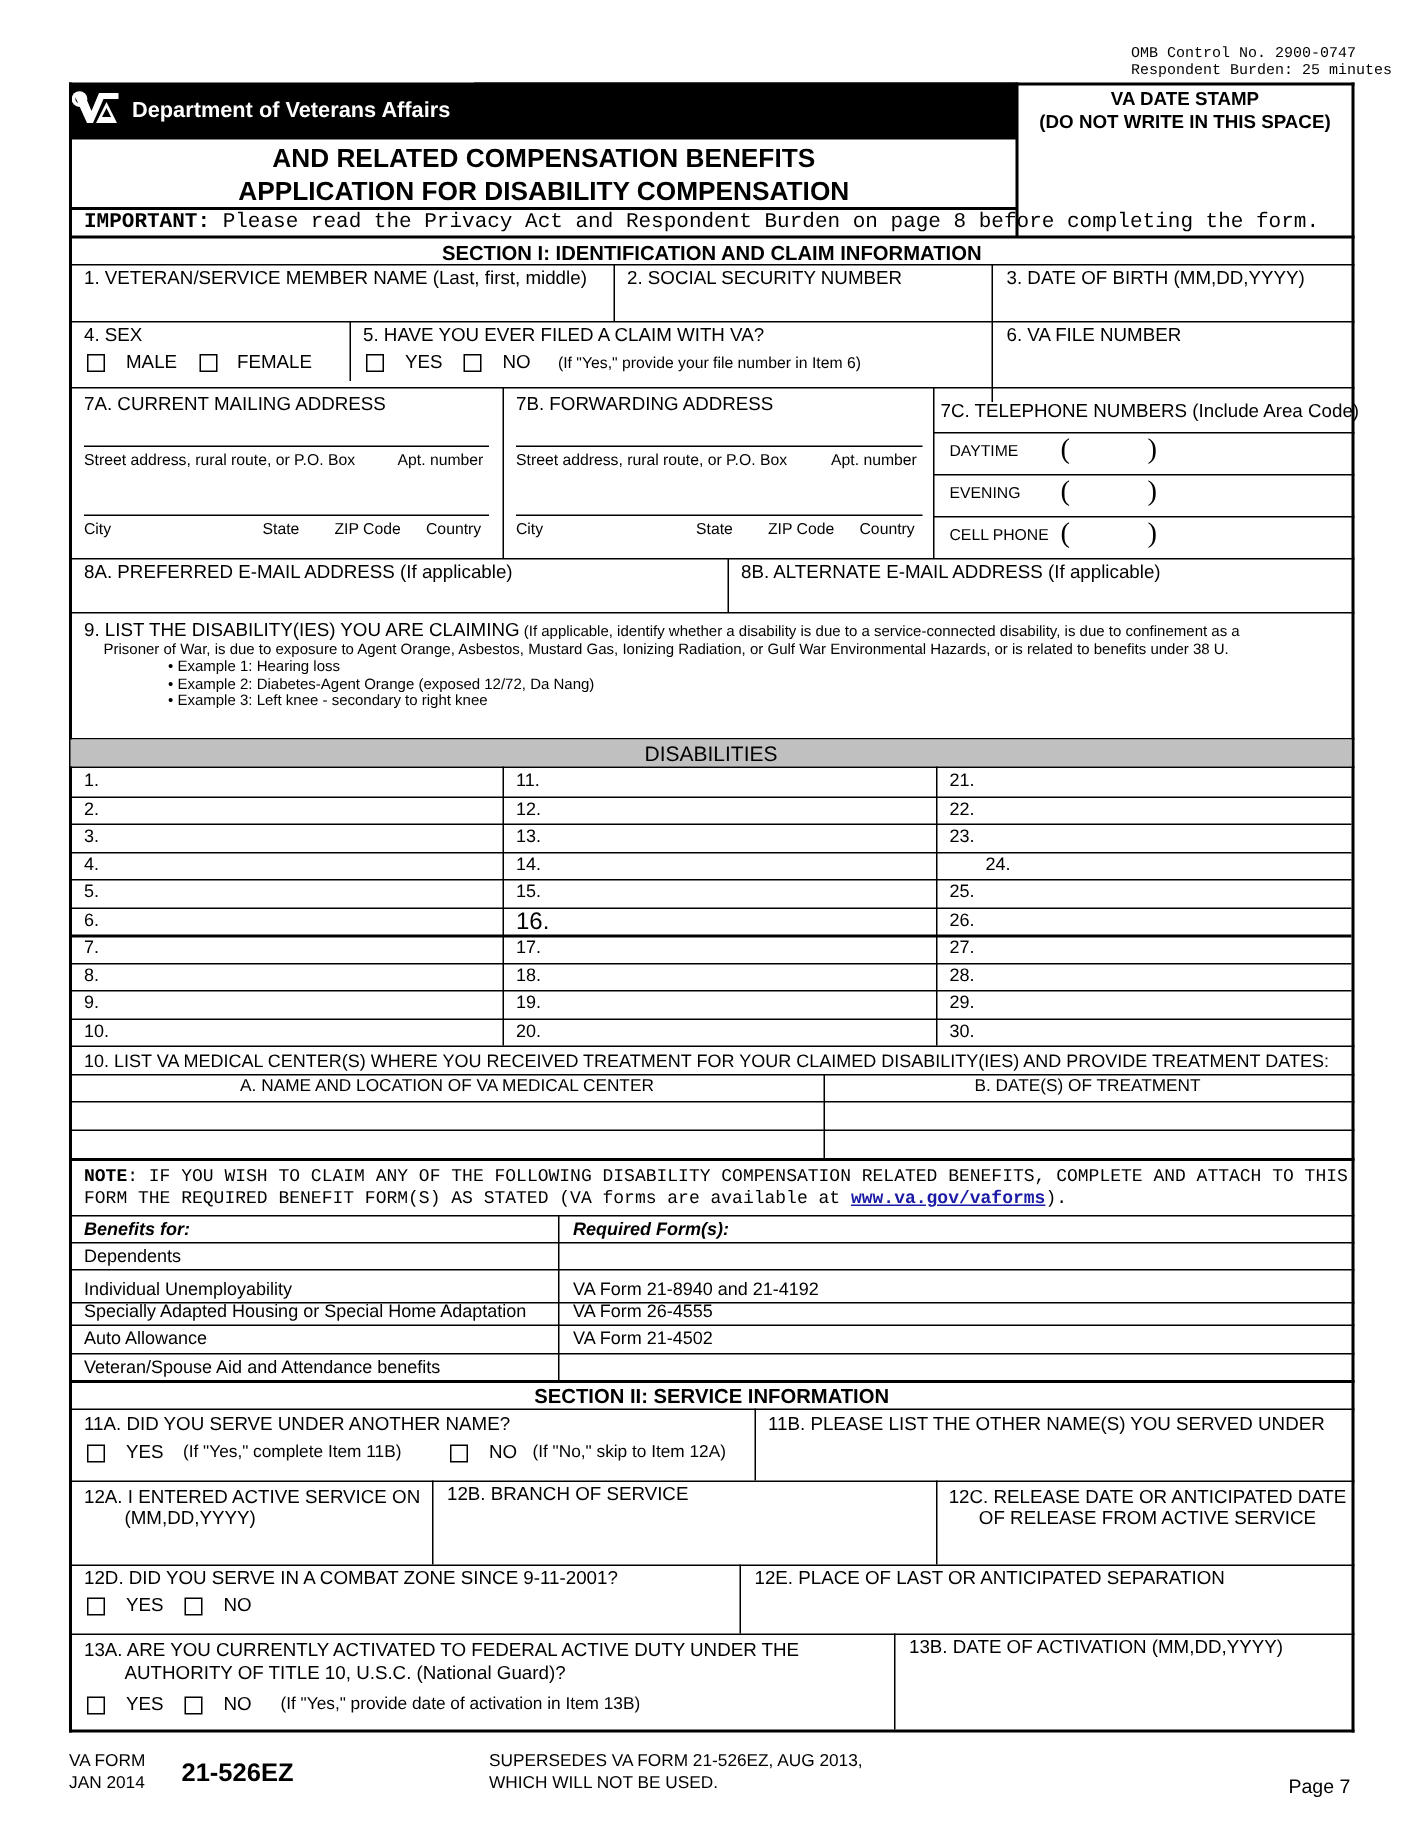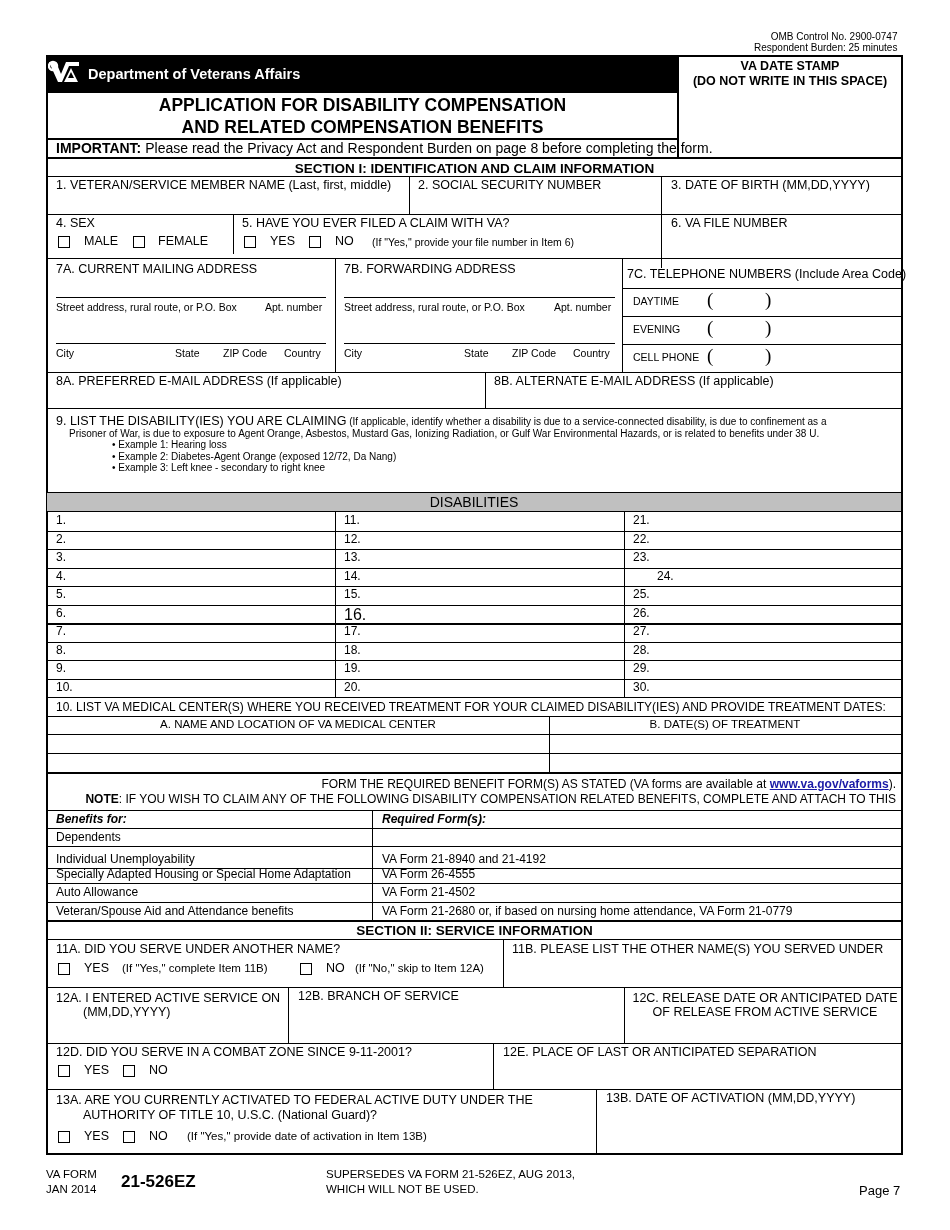--- a/index.html
+++ b/index.html
@@ -1,18 +1,18 @@
 <!DOCTYPE html>
 <html><head>
 <meta charset="utf-8">
 <style>
   * { box-sizing: border-box; margin: 0; padding: 0; }
   body { width: 950px; height: 1230px; background: #fff; position: relative; font-family: "Liberation Sans", sans-serif; color: #000; overflow: hidden; }
   .abs { position: absolute; }
-  .serif { font-family: Liberation Sans, sans-serif; text-align: right; }
+  .serif { font-family: Liberation Mono, monospace; }
   .lbl { font-size: 12.5px; position: absolute; white-space: nowrap; }
   .sm { font-size: 10.5px; position: absolute; white-space: nowrap; }
   .hl { position: absolute; height: 1px; background: #000; }
   .vl { position: absolute; width: 1px; background: #000; }
   .hl2 { position: absolute; height: 2px; background: #000; }
   .vl2 { position: absolute; width: 2px; background: #000; }
   .cb { position: absolute; width: 12px; height: 12px; border: 1px solid #000; background: #fff; }
   .paren { font-family: "Liberation Serif", serif; font-size: 19px; position: absolute; }
   .bold { font-weight: bold; }
   .center { text-align: center; }
@@ -39,22 +39,22 @@
 <div class="hl2" style="left:678px;top:55px;width:225px;"></div>
 <div class="vl2" style="left:677px;top:55px;height:103px;"></div>
 <div class="hl2" style="left:46px;top:1153px;width:857px;"></div>
 
 <div class="abs bold center" style="left:679px;top:59px;width:222px;font-size:12.5px;line-height:15px;">
   <div>VA DATE STAMP</div>
   <div>(DO NOT WRITE IN THIS SPACE)</div>
 </div>
 
 <div class="abs bold center" style="left:48px;top:94px;width:629px;font-size:17.5px;line-height:22px;">
+  <div>AND RELATED COMPENSATION BENEFITS</div>
   <div>APPLICATION FOR DISABILITY COMPENSATION</div>
-  <div>AND RELATED COMPENSATION BENEFITS</div>
 </div>
 <div class="hl2" style="left:46px;top:138px;width:632px;"></div>
 <div class="abs serif" style="left:56px;top:140px;font-size:14px;"><b>IMPORTANT:</b><span> Please read the Privacy Act and Respondent Burden on page 8 before completing the form.</span></div>
 <div class="hl2" style="left:46px;top:157px;width:857px;"></div>
 
 <div class="abs bold center" style="left:48px;top:161px;width:853px;font-size:13.5px;">SECTION I: IDENTIFICATION AND CLAIM INFORMATION</div>
 <div class="hl" style="left:46px;top:176px;width:857px;"></div>
 
 <div class="lbl" style="left:56px;top:178px;">1. VETERAN/SERVICE MEMBER NAME (Last, first, middle)</div>
 <div class="vl" style="left:409px;top:176px;height:38px;"></div>
@@ -201,22 +201,22 @@
 <div class="vl" style="left:549px;top:716px;height:56px;"></div>
 <div class="hl" style="left:46px;top:734px;width:857px;"></div>
 <div class="abs" style="left:48px;top:735px;width:500px;height:17px;"></div>
 <div class="abs" style="left:551px;top:735px;width:349px;height:17px;"></div>
 <div class="hl" style="left:46px;top:753px;width:857px;"></div>
 <div class="abs" style="left:48px;top:754px;width:500px;height:17px;"></div>
 <div class="abs" style="left:551px;top:754px;width:349px;height:17px;"></div>
 <div class="hl2" style="left:46px;top:772px;width:857px;"></div>
 
 <div class="abs serif" style="left:56px;top:777px;font-size:12px;line-height:15px;width:840px;">
+  <div style="white-space:nowrap;"><b>NOTE</b><span>: IF YOU WISH TO CLAIM ANY OF THE FOLLOWING DISABILITY COMPENSATION RELATED BENEFITS, COMPLETE AND ATTACH TO THIS</span></div>
   <div style="white-space:nowrap;"><span>FORM THE REQUIRED BENEFIT FORM(S) AS STATED (VA forms are available at </span><a style="color:#1a1aa6;font-weight:bold;text-decoration:underline;">www.va.gov/vaforms</a><span>).</span></div>
-  <div style="white-space:nowrap;"><b>NOTE</b><span>: IF YOU WISH TO CLAIM ANY OF THE FOLLOWING DISABILITY COMPENSATION RELATED BENEFITS, COMPLETE AND ATTACH TO THIS</span></div>
 </div>
 <div class="hl" style="left:46px;top:810px;width:857px;"></div>
 
 <div class="vl" style="left:372px;top:810px;height:110px;"></div>
 <div class="abs bold" style="left:56px;top:812px;font-size:12px;font-style:italic;">Benefits for:</div>
 <div class="abs bold" style="left:382px;top:812px;font-size:12px;font-style:italic;">Required Form(s):</div>
 <div class="hl" style="left:46px;top:828px;width:857px;"></div>
 <div id="ben-rows" class="abs" style="left:46px;top:829px;width:857px;">
     <div class="abs" style="left: 0px; top: 0px; width: 857px; height: 18.4px;">
       <div class="abs" style="left: 10px; top: 1px; font-size: 12px; white-space: nowrap;">Dependents</div>
@@ -232,21 +232,20 @@
       <div class="abs" style="left: 336px; top: 1px; font-size: 12px; white-space: nowrap;">VA Form 26-4555</div>
       <div class="hl" style="left: 0px; width: 857px; top: 17.4px;"></div>
     </div>
     <div class="abs" style="left: 0px; top: 55.2px; width: 857px; height: 18.4px;">
       <div class="abs" style="left: 10px; top: 1px; font-size: 12px; white-space: nowrap;">Auto Allowance</div>
       <div class="abs" style="left: 336px; top: 1px; font-size: 12px; white-space: nowrap;">VA Form 21-4502</div>
       <div class="hl" style="left: 0px; width: 857px; top: 17.4px;"></div>
     </div>
     <div class="abs" style="left: 0px; top: 73.6px; width: 857px; height: 18.4px;">
       <div class="abs" style="left: 10px; top: 1px; font-size: 12px; white-space: nowrap;">Veteran/Spouse Aid and Attendance benefits</div>
-      <div class="abs" style="left: 336px; top: 1px; font-size: 12px; white-space: nowrap;">VA Form 21-2680 or, if based on nursing home attendance, VA Form 21-0779</div>
     </div>
   </div>
 <div class="hl2" style="left:46px;top:920px;width:857px;"></div>
 
 <div class="abs bold center" style="left:48px;top:923px;width:853px;font-size:13.5px;">SECTION II: SERVICE INFORMATION</div>
 <div class="hl" style="left:46px;top:939px;width:857px;"></div>
 
 <div class="lbl" style="left:56px;top:942px;">11A. DID YOU SERVE UNDER ANOTHER NAME?</div>
 <div class="cb" style="left:58px;top:963px;"></div>
 <div class="lbl" style="left:84px;top:961px;">YES</div>

